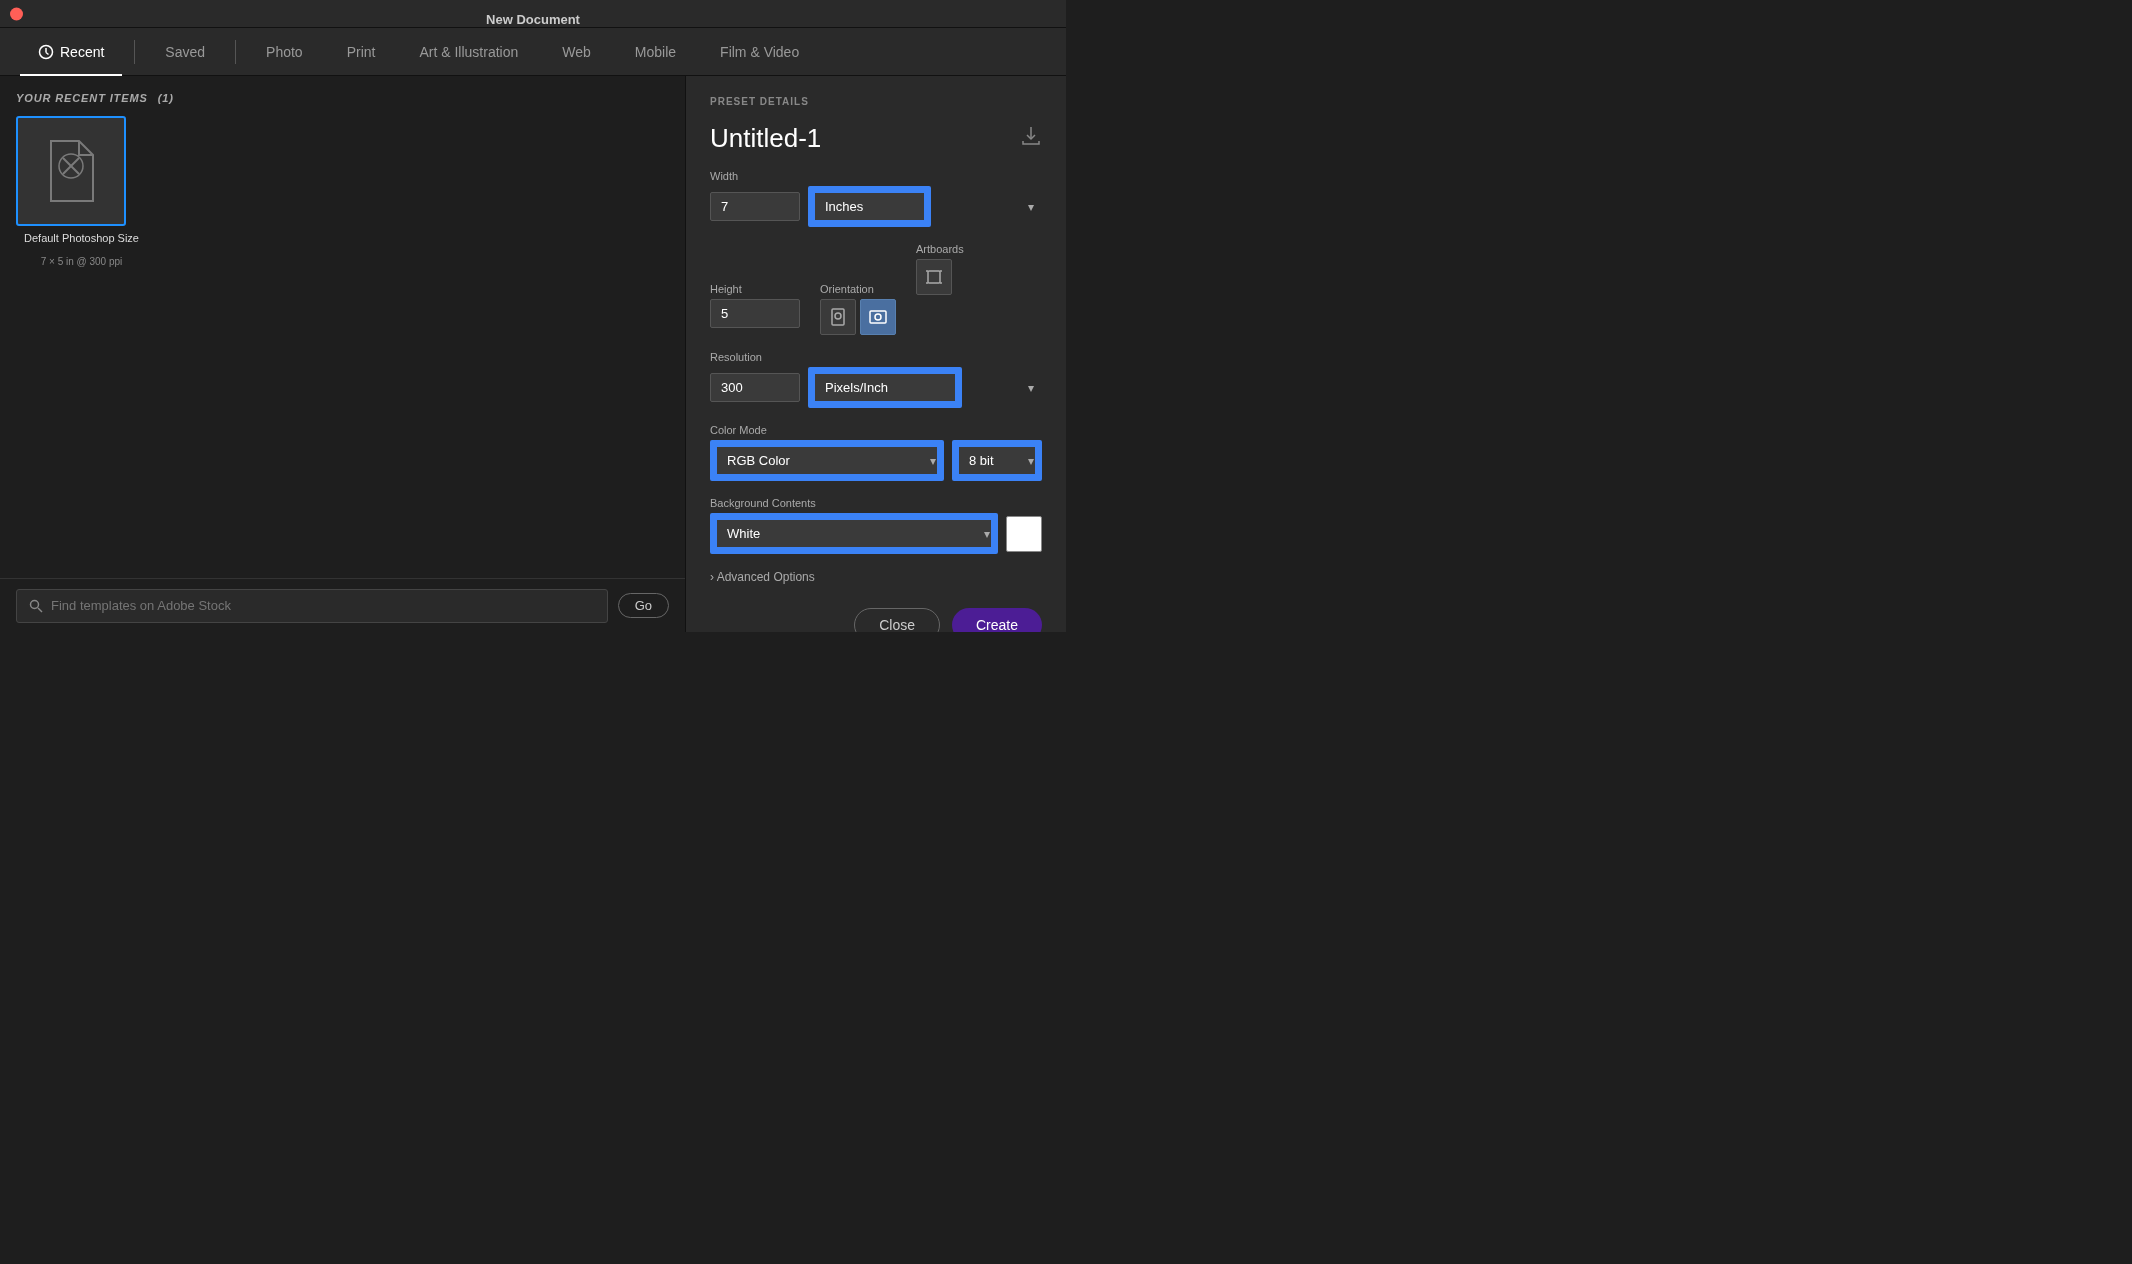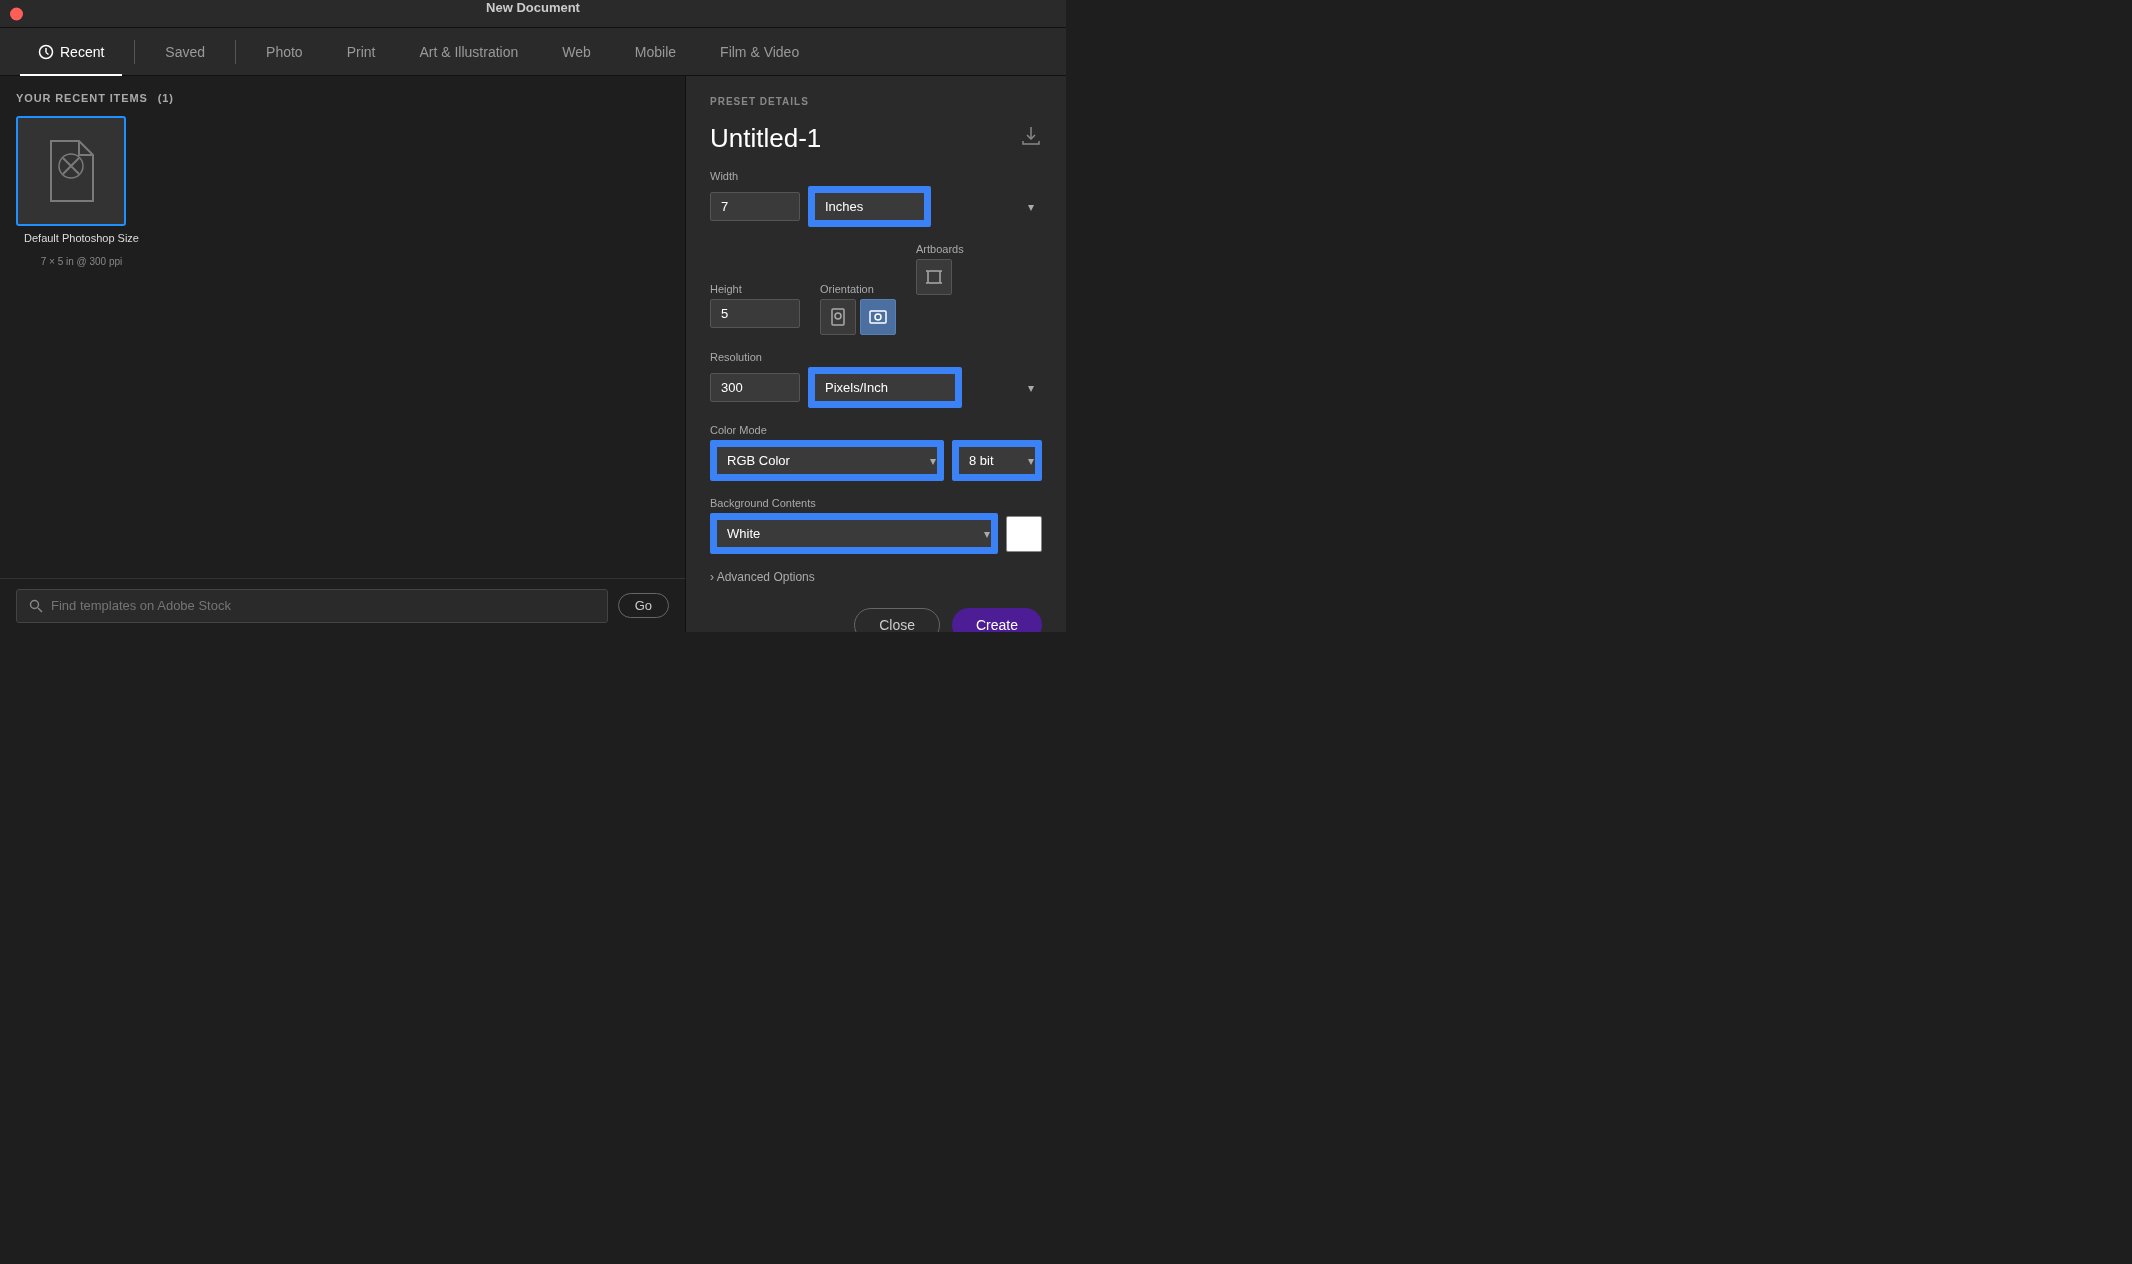--- a/index.html
+++ b/index.html
@@ -11,21 +11,21 @@
       height: 632px;
       overflow: hidden;
       position: relative;
     }
 
     
     .title-bar {
       background: #2a2a2a;
       height: 28px;
       display: flex;
-      align-items: flex-start;
+      align-items: flex-end;
       justify-content: center;
       position: relative;
       border-bottom: 1px solid #111;
     }
     .title-bar-close {
       position: absolute;
       left: 10px;
       top: 50%;
       transform: translateY(-50%);
       width: 13px;
@@ -99,20 +99,21 @@
       border-right: 1px solid #111;
     }
 
     .recent-header {
       padding: 16px 16px 12px;
       font-size: 11px;
       font-weight: 600;
       letter-spacing: 0.08em;
       color: #aaa;
       text-transform: uppercase;
+      font-style: italic;
     }
 
     .recent-grid {
       flex: 1;
       padding: 0 16px;
       display: flex;
       flex-wrap: wrap;
       align-content: flex-start;
       gap: 12px;
     }

